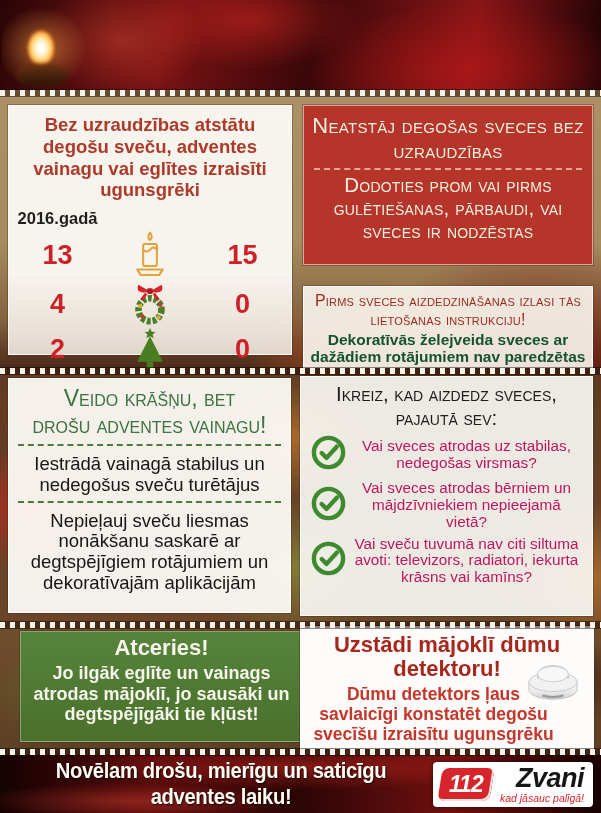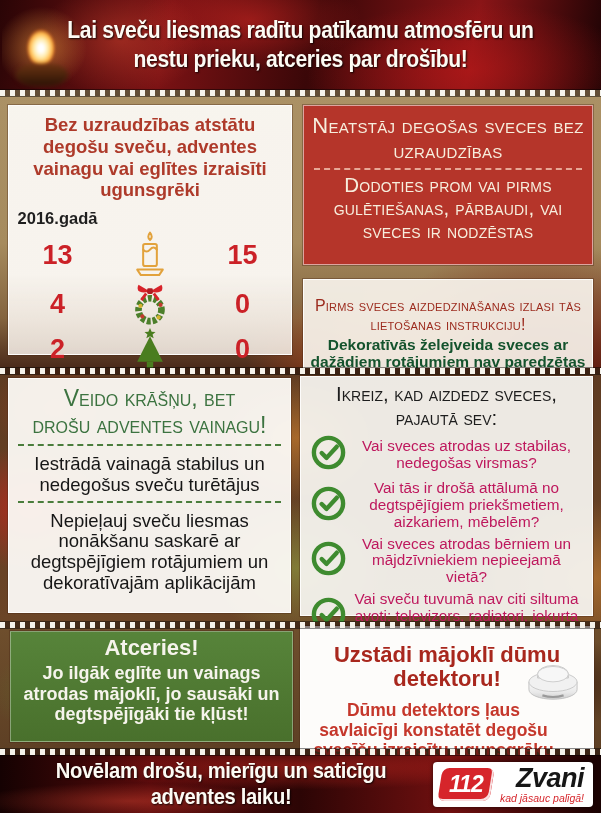--- a/index.html
+++ b/index.html
@@ -90,44 +90,44 @@
   .icell{height:100%;display:flex;align-items:center;justify-content:center;}
   .victims-label{font-size:17.5px;color:#2b2b2b;white-space:nowrap;}
   .srow1{height:52px;margin-top:2px;} .srow2{height:46px;} .srow3{height:44px;} .srow4{height:34px;}
   
   .red-box{left:303px;top:15px;width:290px;height:160px;background:#b5352a;
     text-align:center;color:#f7eedd;padding:7px 8px 0;border:1px solid rgba(255,255,255,.55);}
   .red-h{font-size:22px;line-height:1.15;letter-spacing:.3px;}
   .red-dash{border-top:2px dashed rgba(244,196,178,.8);margin:4px 2px;}
   .red-sub{font-size:20.5px;line-height:1.12;letter-spacing:.2px;}
   
-  .instr-box{left:303px;top:189px;width:290px;height:111px;text-align:center;
-    background:rgba(247,243,236,.92);padding:16px 6px 0;}
+  .instr-box{left:303px;top:196px;width:290px;height:111px;text-align:center;
+    background:rgba(247,243,236,.92);padding:4px 6px 0;}
   .instr{color:#9c2b1e;font-size:16px;line-height:1.2;letter-spacing:.2px;}
   .warn{color:#14532d;font-weight:bold;font-size:15.5px;line-height:1.08;margin-top:3px;}
   
   .wreath-box{left:8px;top:10px;width:283px;height:235px;text-align:center;
     background:rgba(252,250,246,.95);padding:6px 5px 0;}
   .wreath-h{color:#3c7340;font-size:23px;line-height:1.18;max-width:235px;margin:0 auto;}
   .grn-dash{border-top:2px dashed #4a7d3c;margin:5px 4px;}
   .tip{font-size:18.5px;line-height:1.12;color:#161616;margin-top:8px;}
   
   .check-box{left:300px;top:8px;width:293px;height:240px;
     background:rgba(248,246,242,.93);padding:5px 5px 0;text-align:center;}
   .check-h{font-size:20.5px;line-height:1.15;color:#1d1d1d;}
   .chk-item{display:grid;grid-template-columns:44px 1fr;align-items:center;margin-top:5px;}
   .chk-txt{font-size:15.3px;line-height:1.1;color:#be185d;padding-right:4px;}
   
-  .rem-box{left:10px;top:9px;width:283px;height:111px;text-align:center;color:#f6f4ec;
+  .rem-box{left:20px;top:9px;width:283px;height:111px;text-align:center;color:#f6f4ec;
     background:linear-gradient(#57843a,#49702c);padding:3px 6px 0;border:1px solid rgba(255,255,255,.35);}
   .rem-h{font-weight:bold;font-size:22px;line-height:1.2;}
   .rem-b{font-weight:bold;font-size:18px;line-height:1.12;margin-top:2px;}
   
   .det-box{left:300px;top:4px;width:294px;height:123px;background:#fdfcfa;padding:6px 6px 0;}
-  .det-h{color:#a8271d;font-weight:bold;font-size:22px;line-height:1.1;text-align:center;max-width:250px;margin:10px auto;}
+  .det-h{color:#a8271d;font-weight:bold;font-size:22px;line-height:1.1;text-align:center;max-width:250px;margin:0 auto;}
   .det-b{color:#c5372b;font-weight:bold;font-size:17.5px;line-height:1.13;text-align:center;max-width:245px;margin:4px 0 0 4px;}
   .det-icon{position:absolute;right:8px;top:26px;}
   
   .logo112{display:flex;align-items:center;gap:8px;background:#fff;border-radius:4px;
     height:45px;padding:3px 9px 3px 7px;box-shadow:0 0 4px rgba(0,0,0,.6);}
   .badge112{background:#d6252b;border-radius:7px;transform:skewX(-9deg);padding:3px 9px;
     box-shadow:inset -2px -2px 0 rgba(255,255,255,.85);}
   .badge112 span{display:inline-block;transform:skewX(9deg);font-style:italic;font-weight:bold;
     font-size:23px;color:#fff;letter-spacing:-1px;}
   .zv-wrap{display:flex;flex-direction:column;align-items:flex-end;line-height:1;}
@@ -136,23 +136,20 @@
 </style>
 </head>
 <body>
 
 <div class="poster">
 
   <header class="hdr">
     <div class="flame-glow"></div>
     <div class="flame"></div>
     <div class="candle-base"></div>
-    <div class="banner-text">
-      <span class="cond">Lai sveču liesmas radītu patīkamu atmosfēru un nestu prieku, atceries par drošību!</span>
-    </div>
   </header>
 
   <section class="row row1">
     <div class="strip strip-t"></div>
 
     <div class="box stats-box">
       <div class="stats-title">Bez uzraudzības atstātu degošu sveču, adventes vainagu vai eglītes izraisīti ugunsgrēki</div>
       <div class="stats-grid yr-row">
         <div class="yr">2016.gadā</div>
         <div></div>
@@ -237,29 +234,20 @@
       <div class="chk-item">
         <div>
           <svg width="37" height="37" viewBox="0 0 38 38" fill="none" stroke="#3e8b2f" stroke-width="4.5" stroke-linecap="round" stroke-linejoin="round">
             <circle cx="19" cy="19" r="15"></circle>
               <path d="M12 19.5 l5 5 L27.5 13"></path>
           </svg>
         </div>
         <div class="chk-txt">Vai sveces atrodas uz stabilas, nedegošas virsmas?</div>
       </div>
 
-      <div class="chk-item">
-        <div>
-          <svg width="37" height="37" viewBox="0 0 38 38" fill="none" stroke="#3e8b2f" stroke-width="4.5" stroke-linecap="round" stroke-linejoin="round">
-            <circle cx="19" cy="19" r="15"></circle>
-              <path d="M12 19.5 l5 5 L27.5 13"></path>
-          </svg>
-        </div>
-        <div class="chk-txt">Vai tās ir drošā attālumā no degtspējīgiem priekšmetiem, aizkariem, mēbelēm?</div>
-      </div>
 
       <div class="chk-item">
         <div>
           <svg width="37" height="37" viewBox="0 0 38 38" fill="none" stroke="#3e8b2f" stroke-width="4.5" stroke-linecap="round" stroke-linejoin="round">
             <circle cx="19" cy="19" r="15"></circle>
               <path d="M12 19.5 l5 5 L27.5 13"></path>
           </svg>
         </div>
         <div class="chk-txt">Vai sveces atrodas bērniem un mājdzīvniekiem nepieejamā vietā?</div>
       </div>

